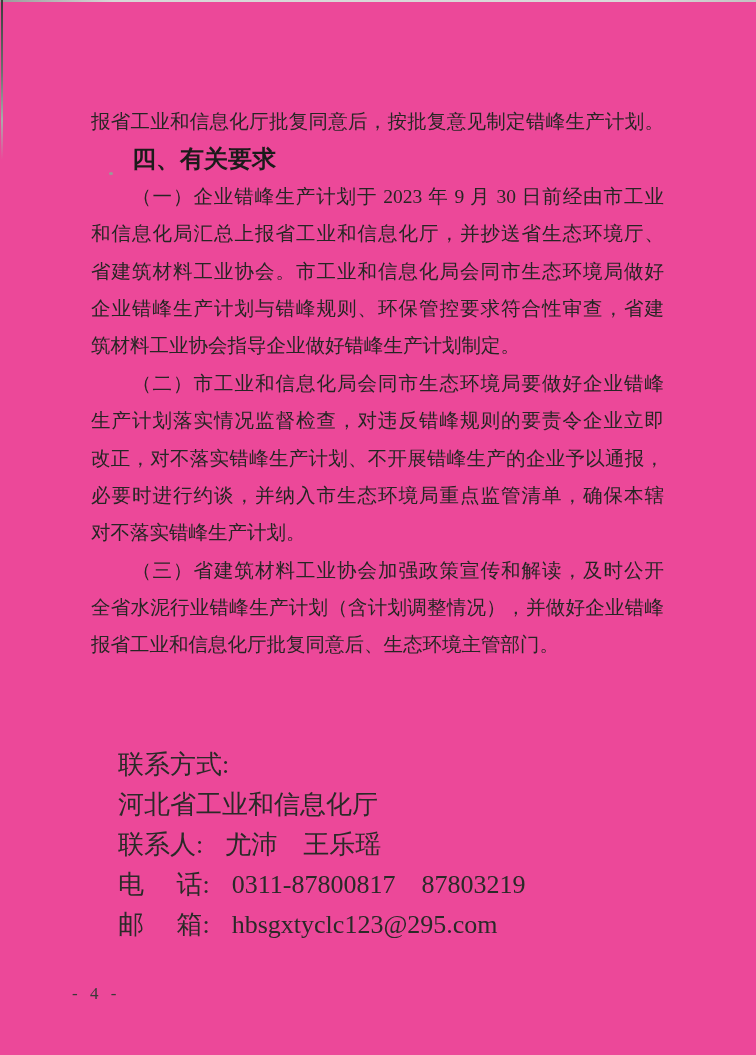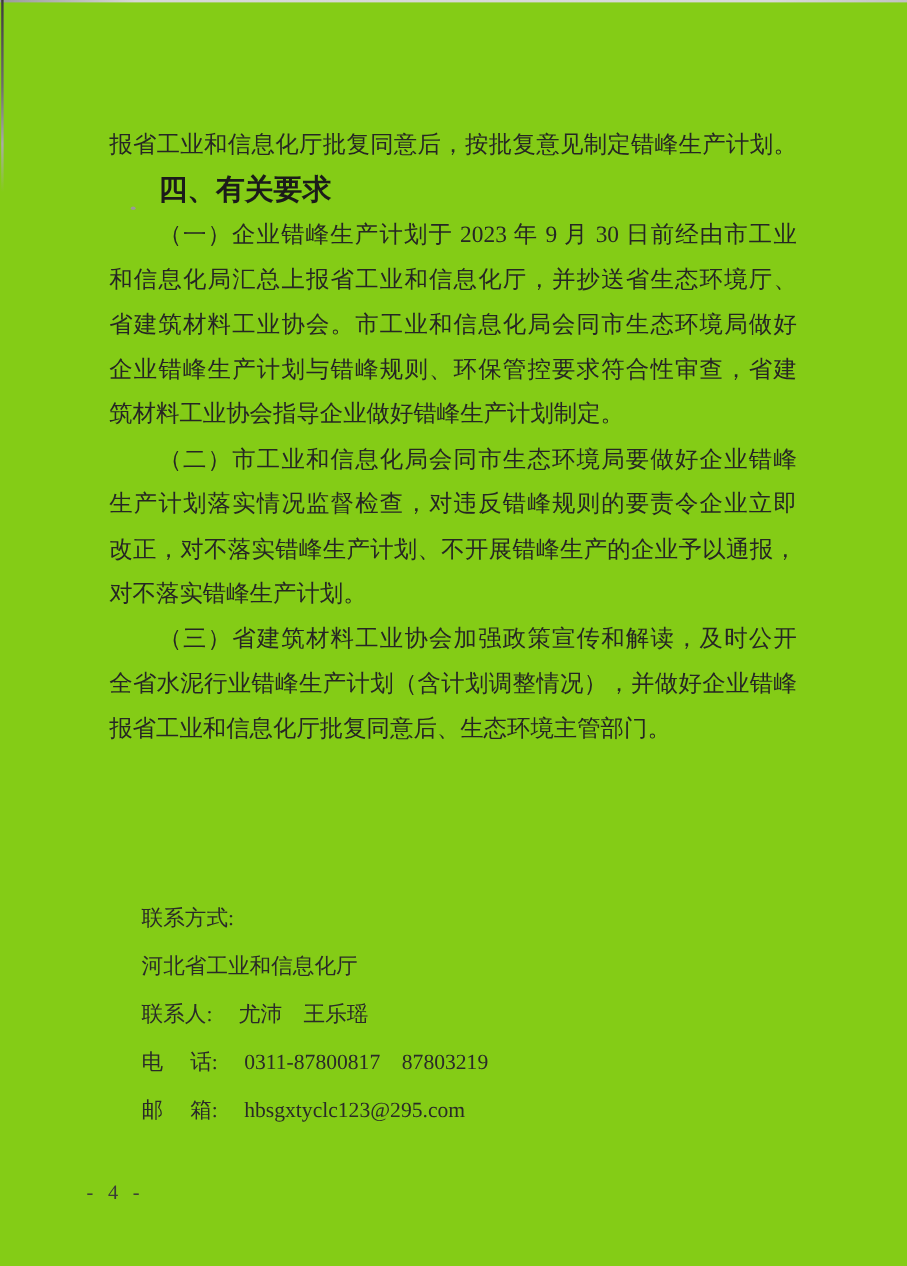--- a/index.html
+++ b/index.html
@@ -4,21 +4,21 @@
 <style>
   html, body {
     margin: 0;
     padding: 0;
     background: #ffffff;
   }
   .page {
     position: relative;
     width: 756px;
     height: 1055px;
-    background: #84cc16;
+    background: #ec4899;
     overflow: hidden;
     font-family: "Liberation Serif", "DejaVu Serif", serif;
   }
   
   .edge-top {
     position: absolute;
     top: 0; left: 0; right: 0;
     height: 2px;
     background: linear-gradient(to right, #9a9a9a, #d7d7d7 15%, #d9d9d9 85%, #c2c2c2);
   }
@@ -64,21 +64,21 @@
   }
   
   .contact {
     position: absolute;
     left: 118px;
     top: 745px;
   }
   .cline {
     height: 40px;
     line-height: 40px;
-    font-size: 18px;
+    font-size: 26px;
     color: #2a2a28;
     white-space: pre;
   }
   .cvalue { margin-left: 22px; }
   
   .footer {
     position: absolute;
     left: 72px;
     top: 984px;
     font-size: 17px;
@@ -99,20 +99,21 @@
     <div class="line just">报省工业和信息化厅批复同意后，按批复意见制定错峰生产计划。</div>
     <div class="line heading indent">四、有关要求</div>
     <div class="line just indent">（一）企业错峰生产计划于 2023 年 9 月 30 日前经由市工业</div>
     <div class="line just">和信息化局汇总上报省工业和信息化厅，并抄送省生态环境厅、</div>
     <div class="line just">省建筑材料工业协会。市工业和信息化局会同市生态环境局做好</div>
     <div class="line just">企业错峰生产计划与错峰规则、环保管控要求符合性审查，省建</div>
     <div class="line">筑材料工业协会指导企业做好错峰生产计划制定。</div>
     <div class="line just indent">（二）市工业和信息化局会同市生态环境局要做好企业错峰</div>
     <div class="line just">生产计划落实情况监督检查，对违反错峰规则的要责令企业立即</div>
     <div class="line just">改正，对不落实错峰生产计划、不开展错峰生产的企业予以通报，</div>
+    <div class="line just">必要时进行约谈，并纳入市生态环境局重点监管清单，确保本辖</div>
     <div class="line">对不落实错峰生产计划。</div>
     <div class="line just indent">（三）省建筑材料工业协会加强政策宣传和解读，及时公开</div>
     <div class="line just">全省水泥行业错峰生产计划（含计划调整情况），并做好企业错峰</div>
     <div class="line">报省工业和信息化厅批复同意后、生态环境主管部门。</div>
   </div>
 
   <div class="contact">
     <div class="cline">联系方式:</div>
     <div class="cline">河北省工业和信息化厅</div>
     <div class="cline"><span>联系人:</span><span class="cvalue">尤沛　王乐瑶</span></div>

